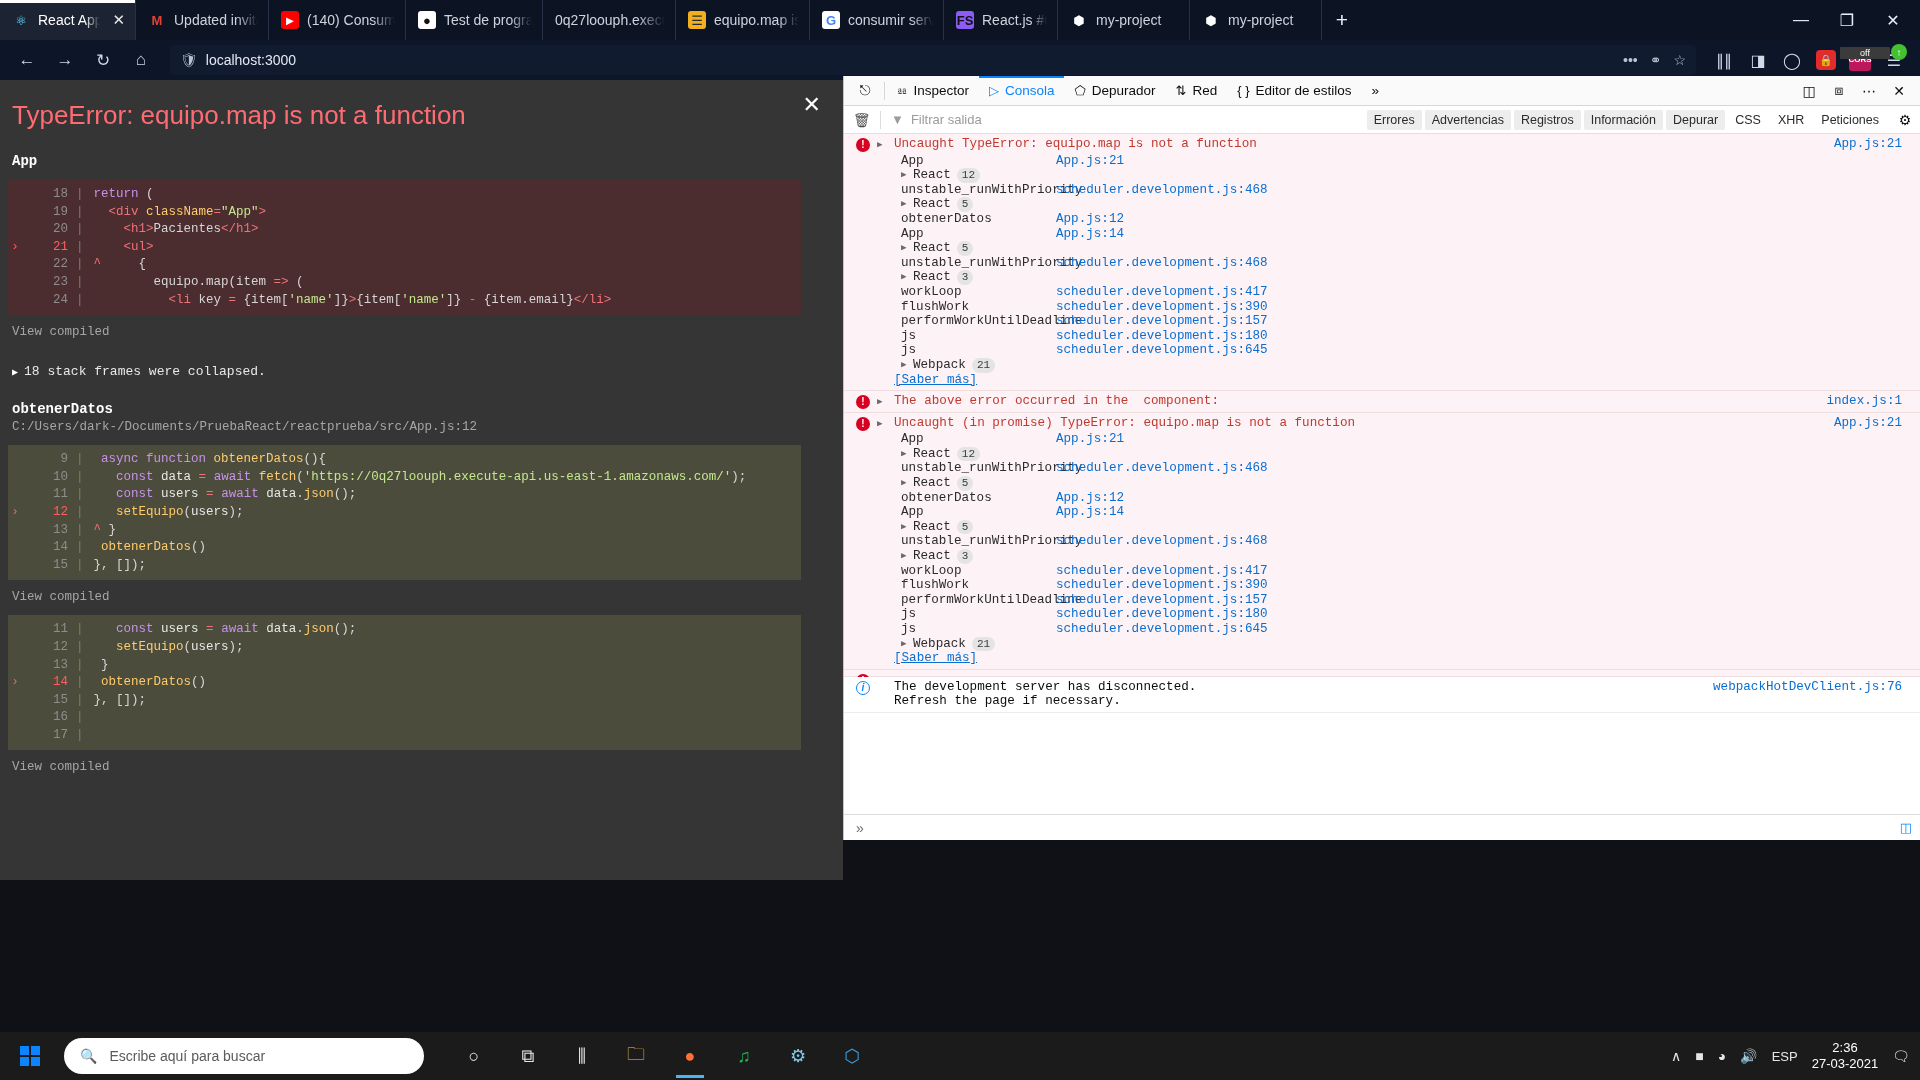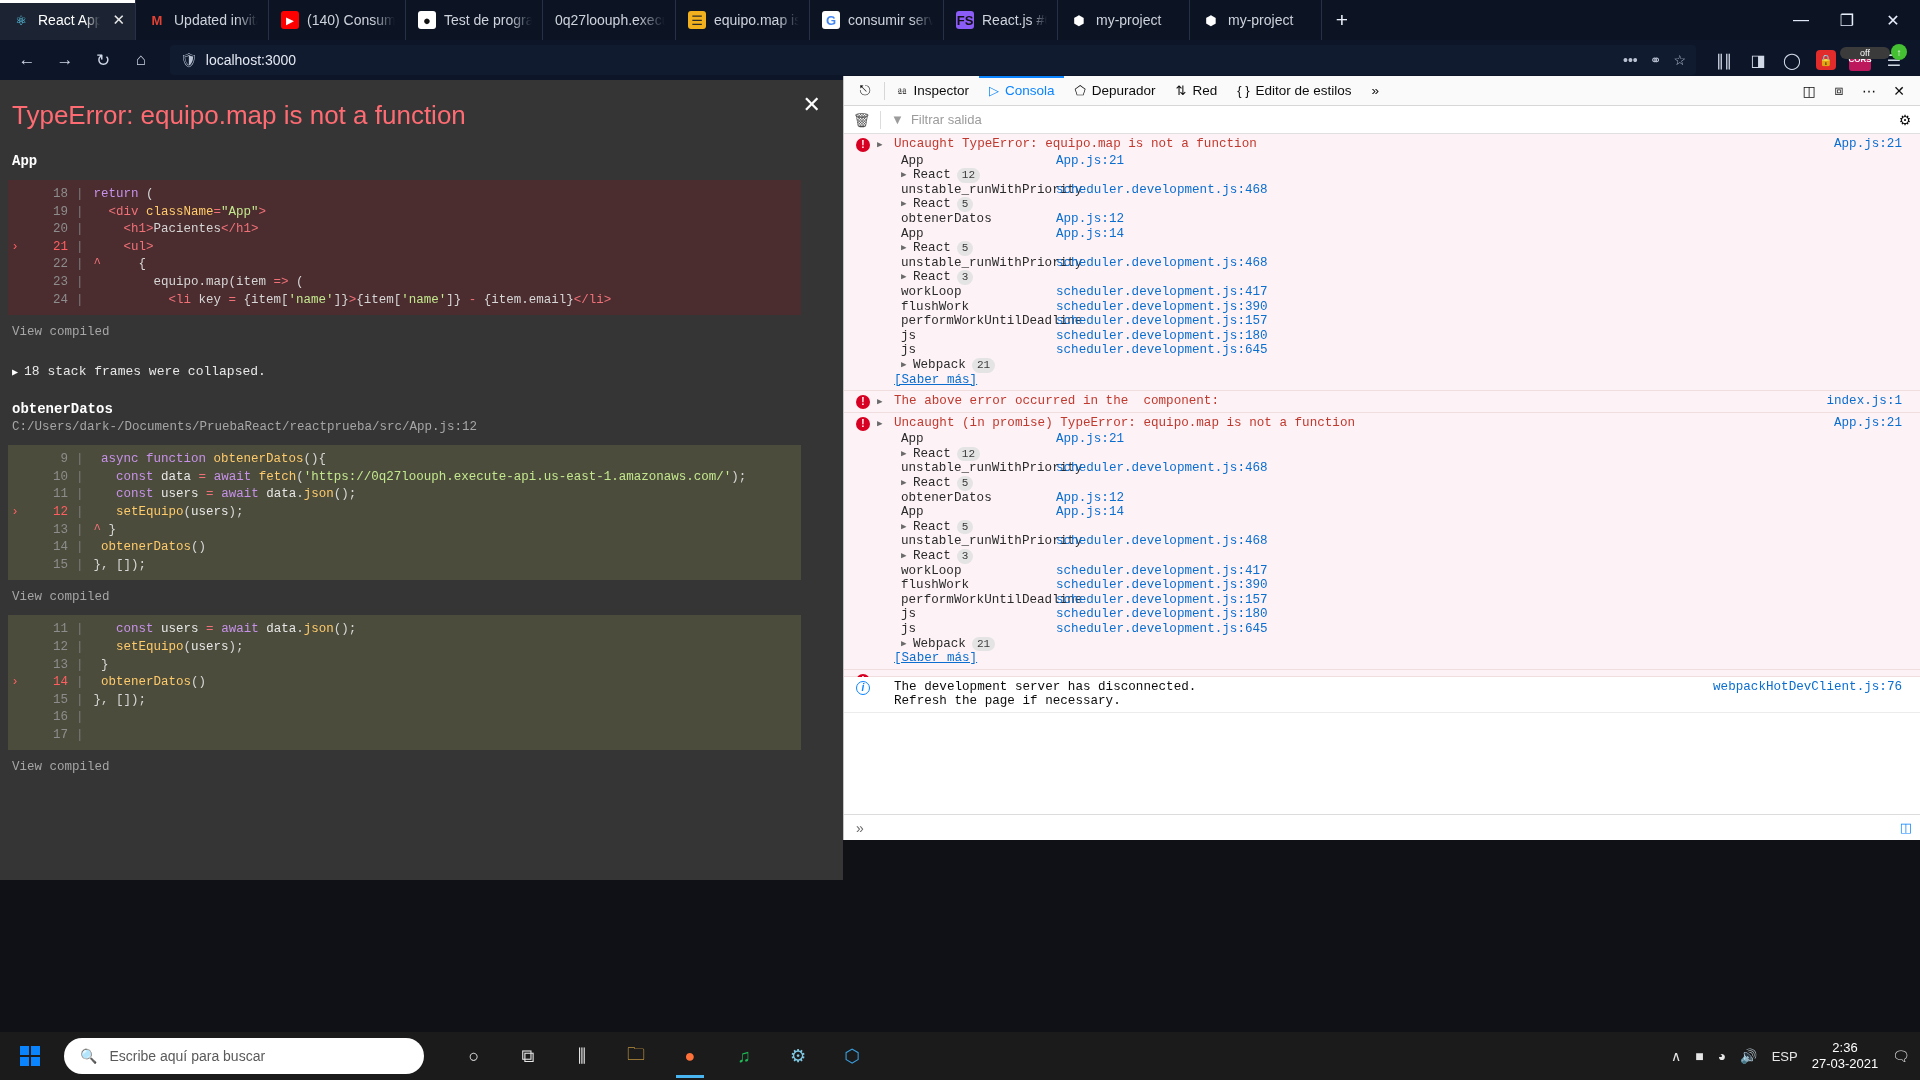--- a/index.html
+++ b/index.html
@@ -88,21 +88,21 @@
     width:32px; height:30px; display:flex;align-items:center;justify-content:center;
     color:#d2d9e6; font-size:16px;
   }
   .badge-cors{
     background:#be185d; color:#fff; font-size:8px; font-weight:bold;
     width:22px;height:22px; display:flex;align-items:center;justify-content:center;
     border-radius:3px; line-height:8px; text-align:center;
   }
   .badge-off{
     position:absolute; background:#3b3b3b; color:#fff; font-size:9px;
-    padding:1px 20px; border-radius:6px; margin-top:-14px; margin-left:10px;
+    padding:1px 20px; border-radius:1px; margin-top:-14px; margin-left:10px;
   }
   .shield-red{ background:#e22b2b; color:#fff; width:20px;height:20px;border-radius:4px;
     display:flex;align-items:center;justify-content:center;font-size:11px;}
   .updot{
     width:16px;height:16px;border-radius:50%;background:#45c033;color:#fff;
     display:flex;align-items:center;justify-content:center;font-size:10px;
     position:absolute; margin-top:-16px; margin-left:10px;
   }
 
   
@@ -448,20 +448,30 @@
         <div class="ic">✕</div>
       </div>
     </div>
 
     <div class="dt-filter">
       <div class="dt-trash">🗑</div>
       <div class="fsep"></div>
       <div class="dt-input">
         <span>▼</span>
         <span>Filtrar salida</span>
+      </div>
+      <div class="fbtns">
+        <span class="fbtn">Errores</span>
+        <span class="fbtn">Advertencias</span>
+        <span class="fbtn">Registros</span>
+        <span class="fbtn">Información</span>
+        <span class="fbtn">Depurar</span>
+        <span class="fbtn sep">CSS</span>
+        <span class="fbtn sep">XHR</span>
+        <span class="fbtn sep">Peticiones</span>
       </div>
       <div class="dt-gear">⚙</div>
     </div>
 
     <div class="dt-body" id="console-body">
         <div class="msg err">
           <span class="sev">!</span>
           <span class="tri">▶</span>
           <div class="head">Uncaught TypeError: equipo.map is not a function<span class="src-abs">App.js:21</span></div>
           <div class="stack">

